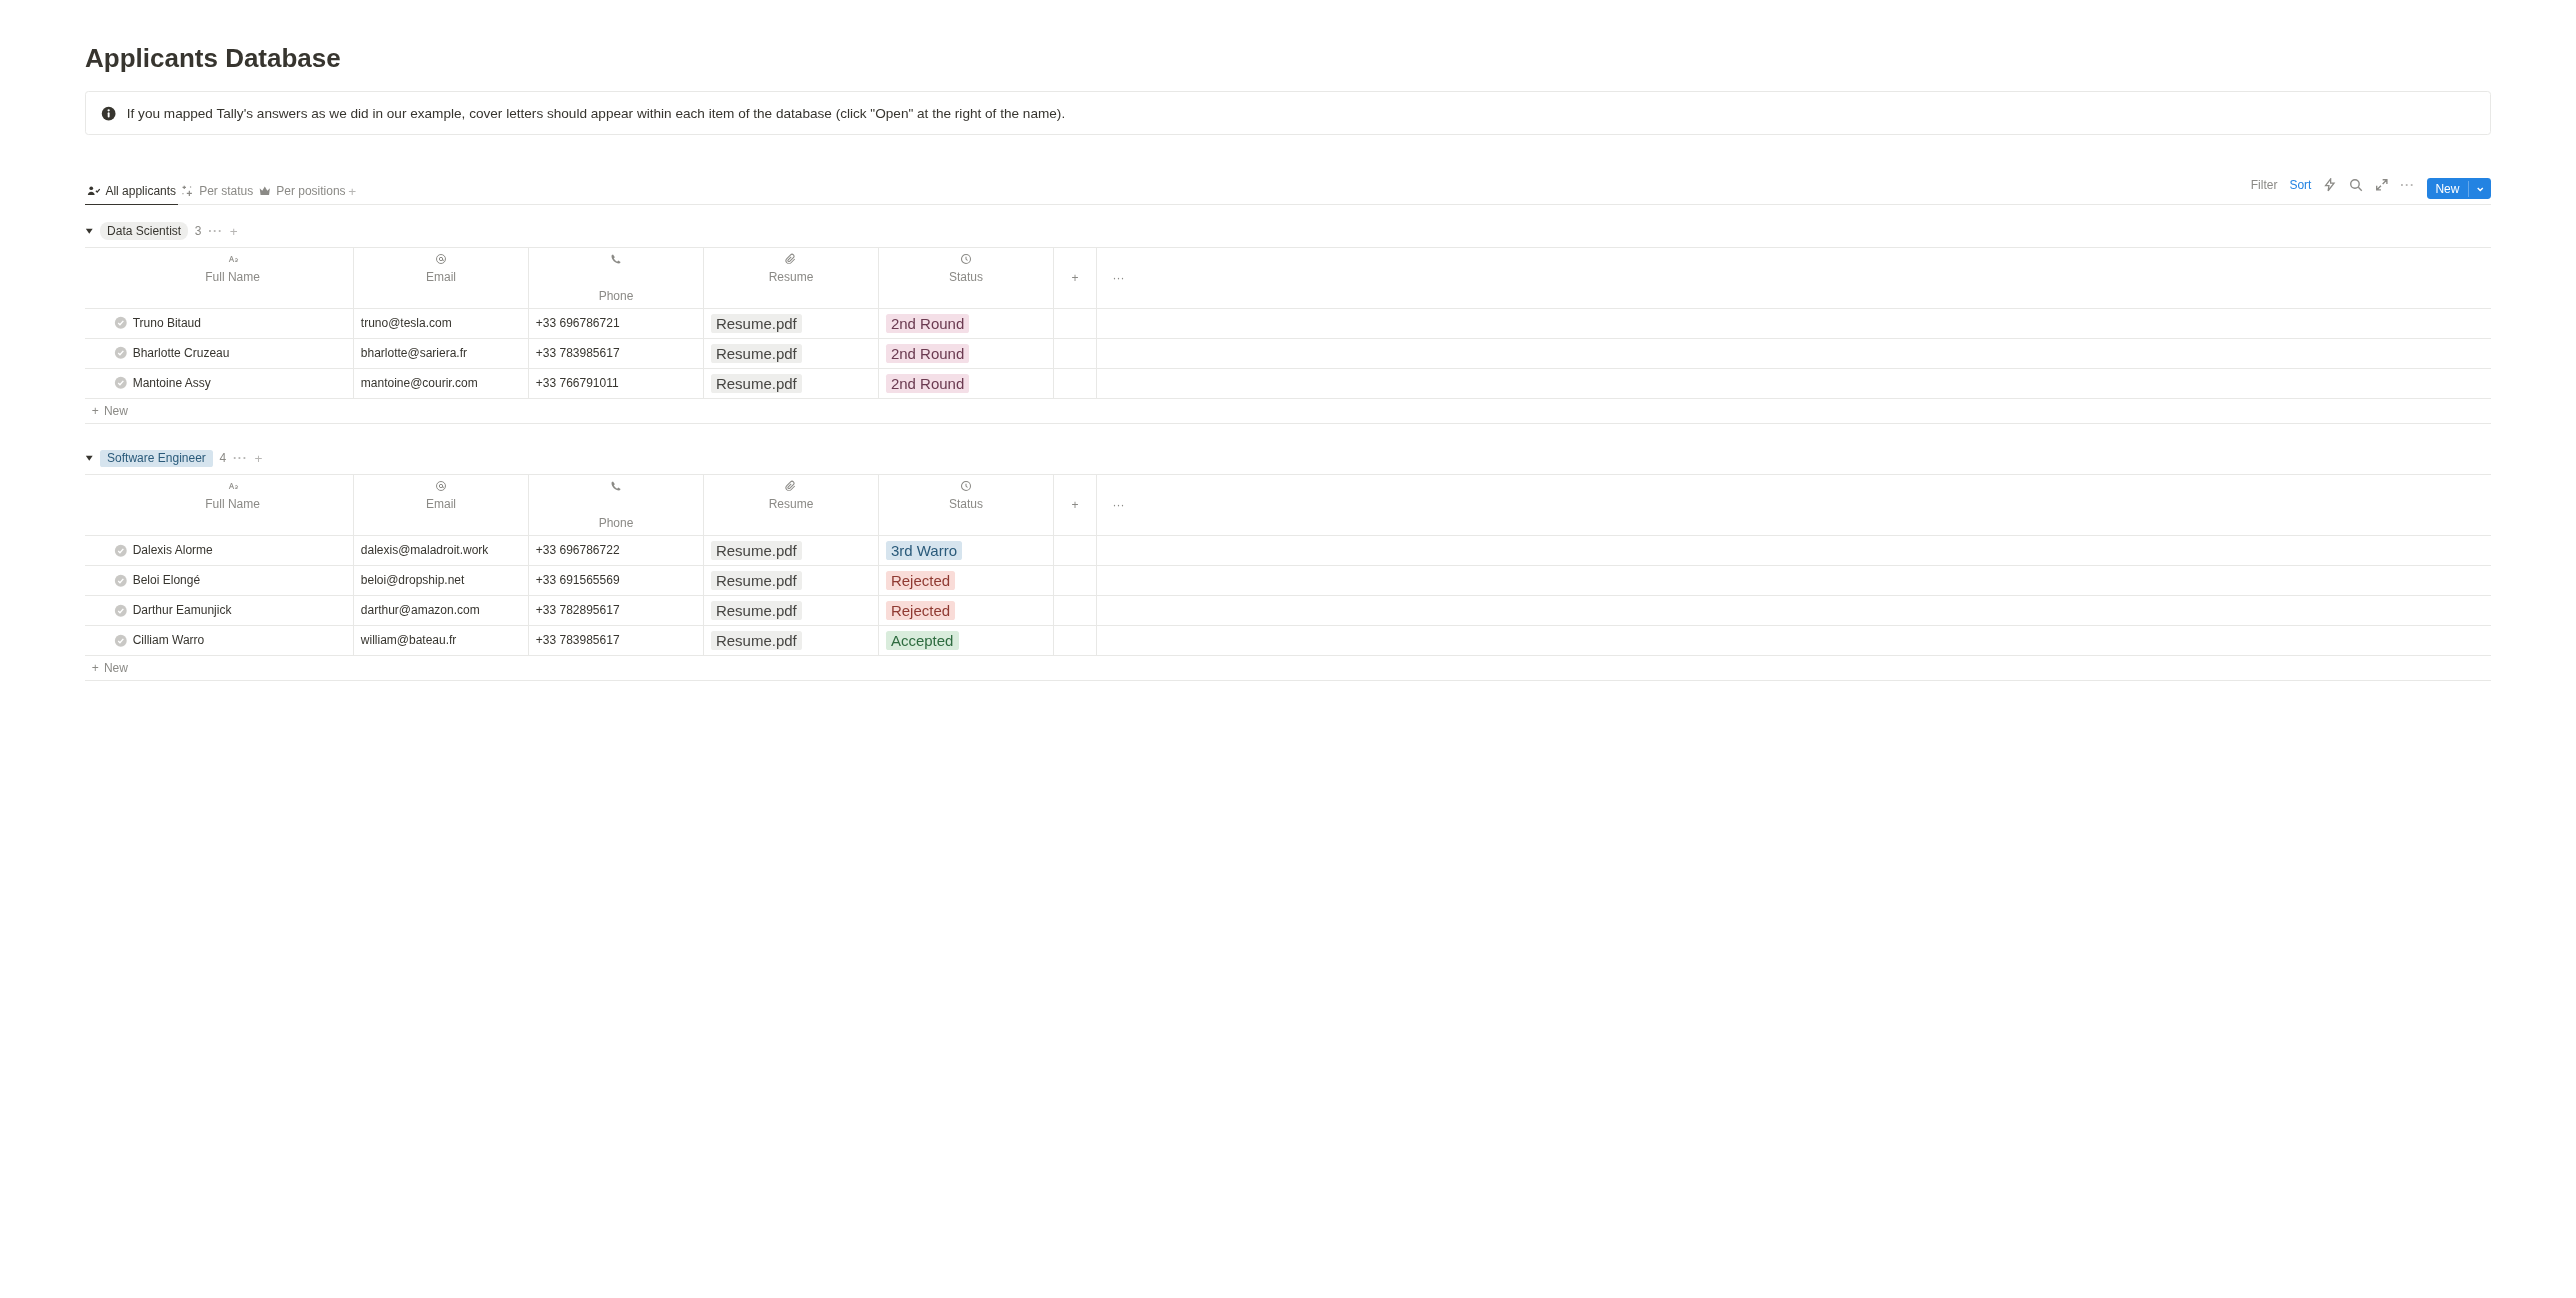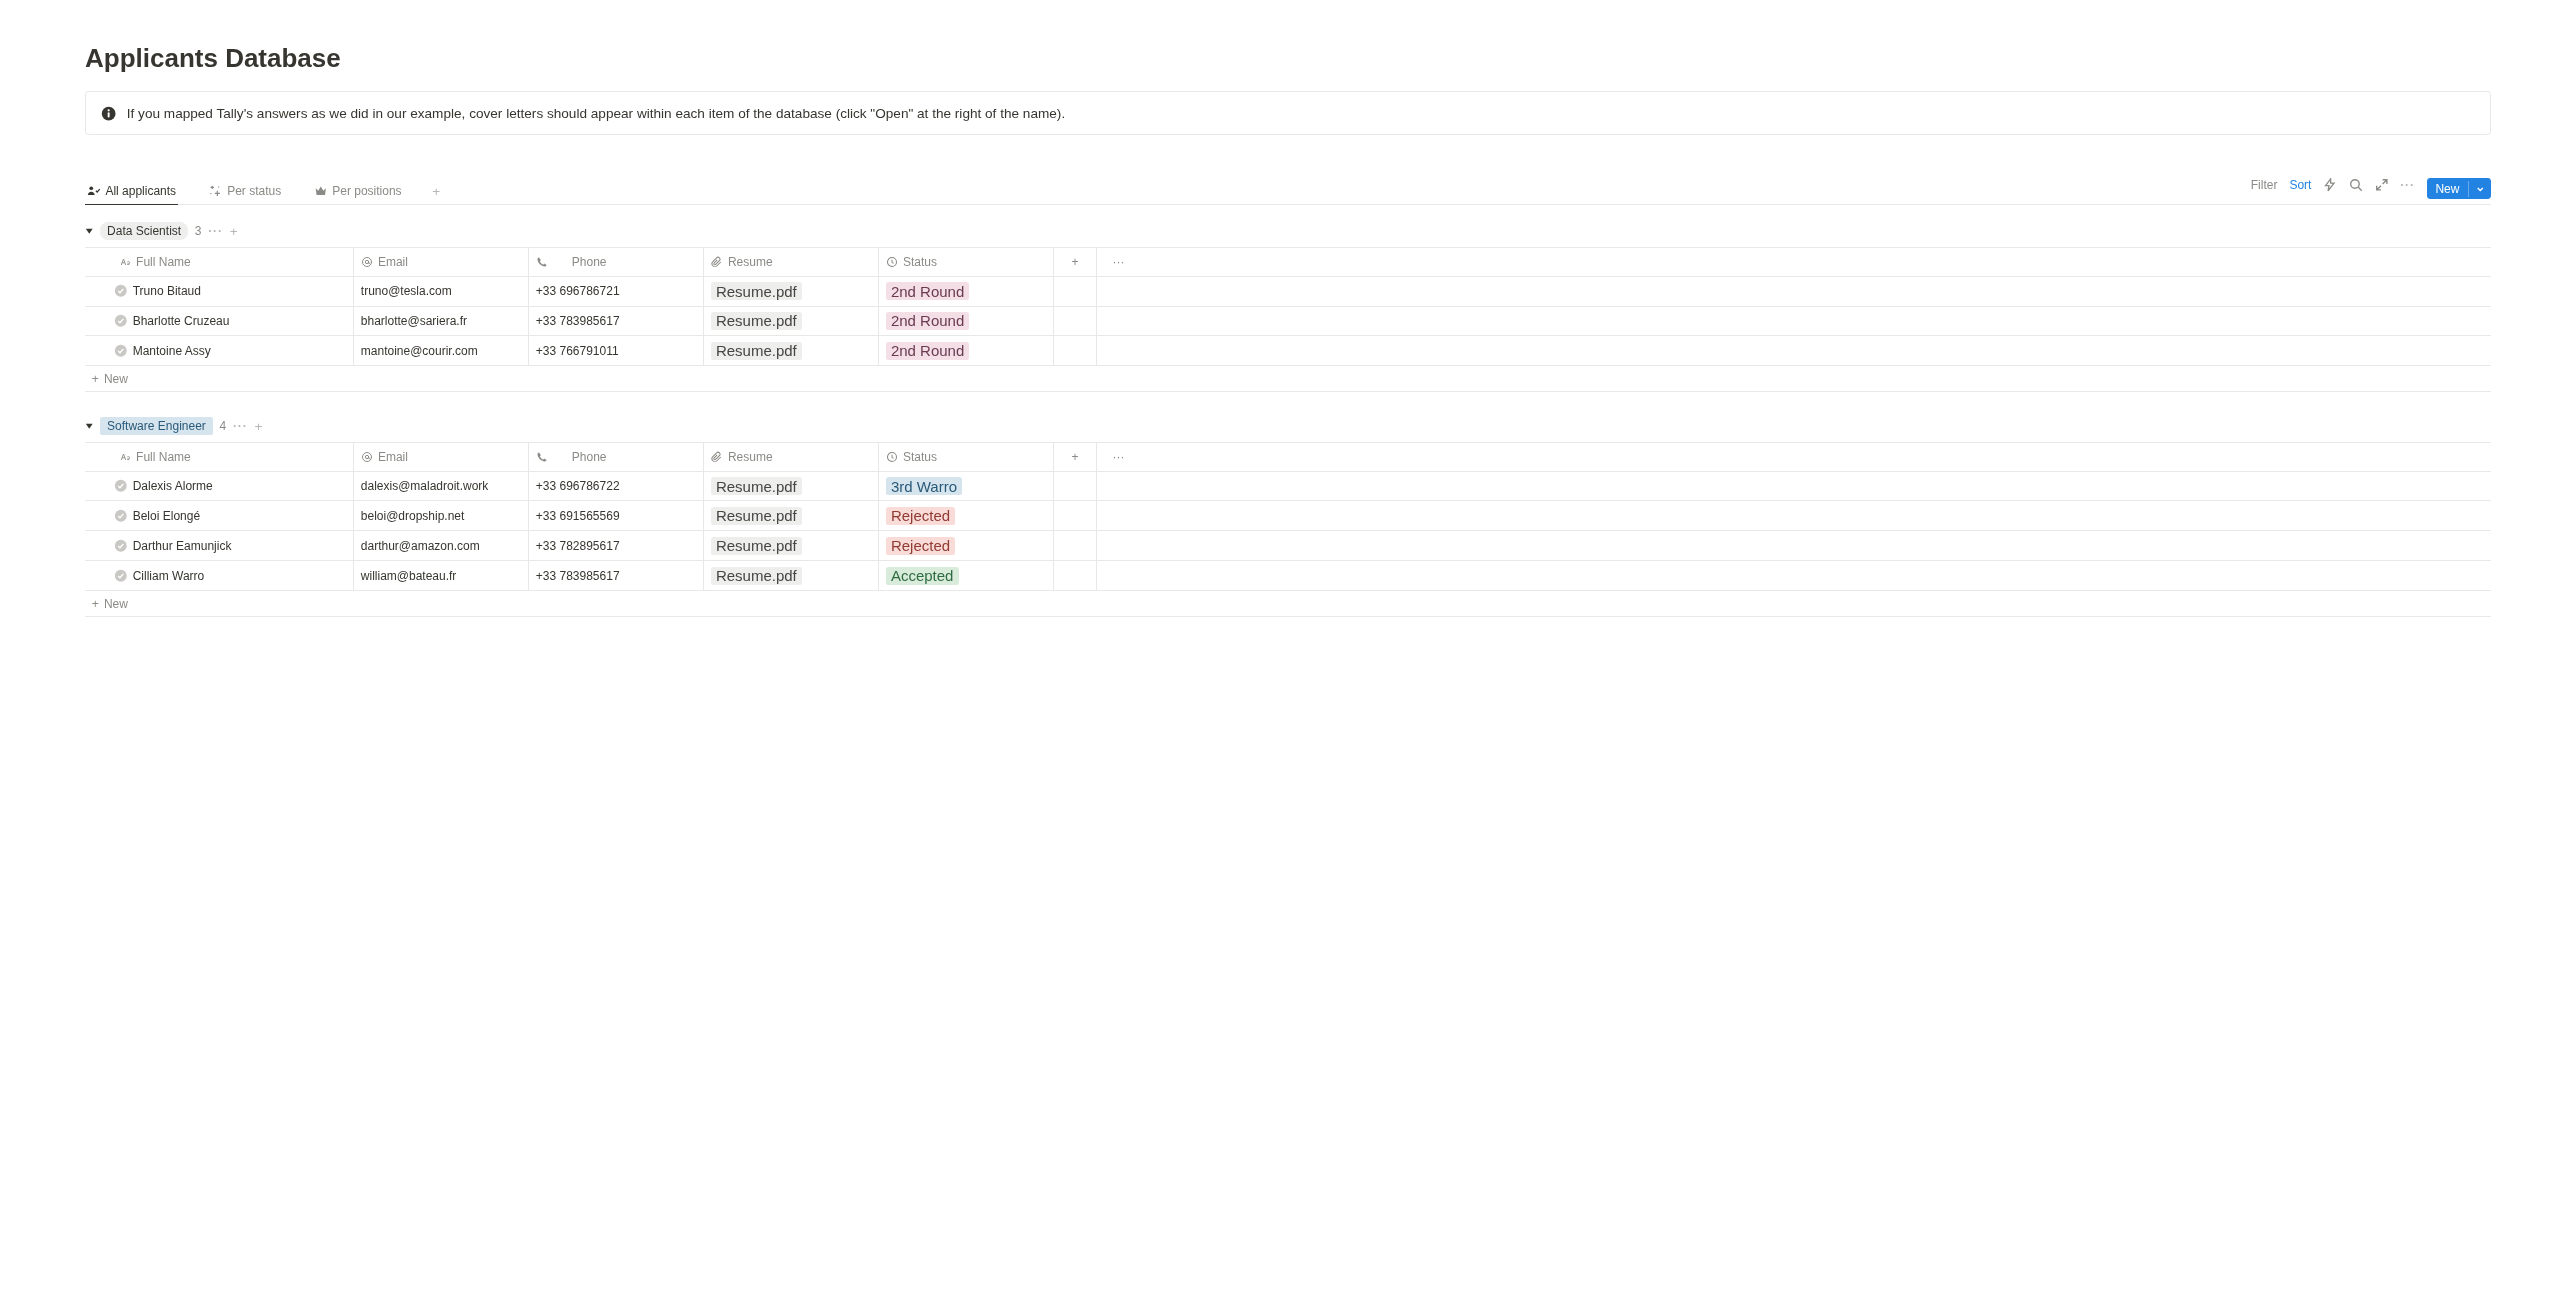--- a/index.html
+++ b/index.html
@@ -36,21 +36,21 @@
 }
 .views-bar {
   display: flex;
   align-items: center;
   justify-content: space-between;
   border-bottom: 0.9px solid #e8e8e6;
 }
 .views-tabs {
   display: flex;
   align-items: center;
-  gap: 29px;
+  gap: 1px;
 }
 .view-tab {
   display: flex;
   align-items: center;
   gap: 5.1px;
   padding: 5.1px 1.7px 6.8px;
   cursor: pointer;
   color: #8b8a86;
   position: relative;
 }
@@ -134,20 +134,21 @@
 .table-row {
   display: flex;
   border-bottom: 0.9px solid #e8e8e6;
   min-height: 29px;
   align-items: stretch;
 }
 .table-row:last-child { border-bottom: none; }
 .table-header .cell {
   color: #8b8a86;
   font-weight: 400;
+  flex-direction: column;
 }
 .cell {
   padding: 5.1px 6.8px;
   border-right: 0.9px solid #e8e8e6;
   display: flex;
   align-items: center;
   gap: 5.1px;
   font-size: 12px;
   overflow: hidden;
 }

